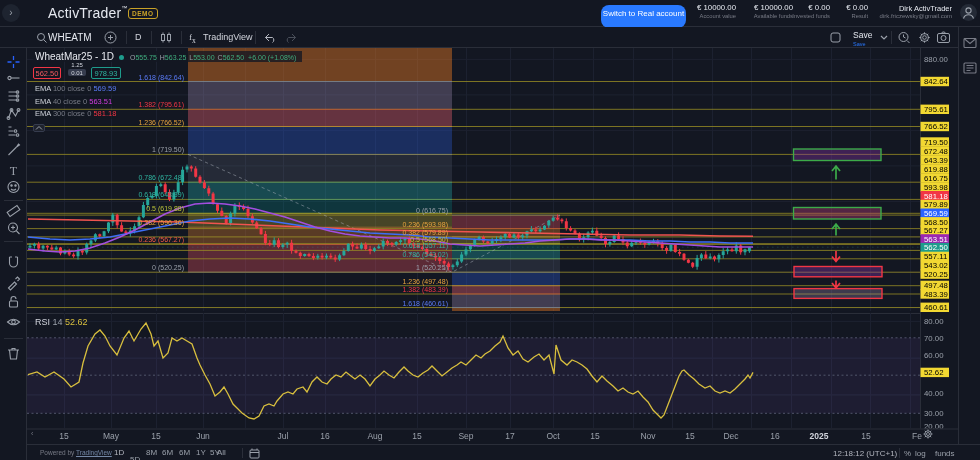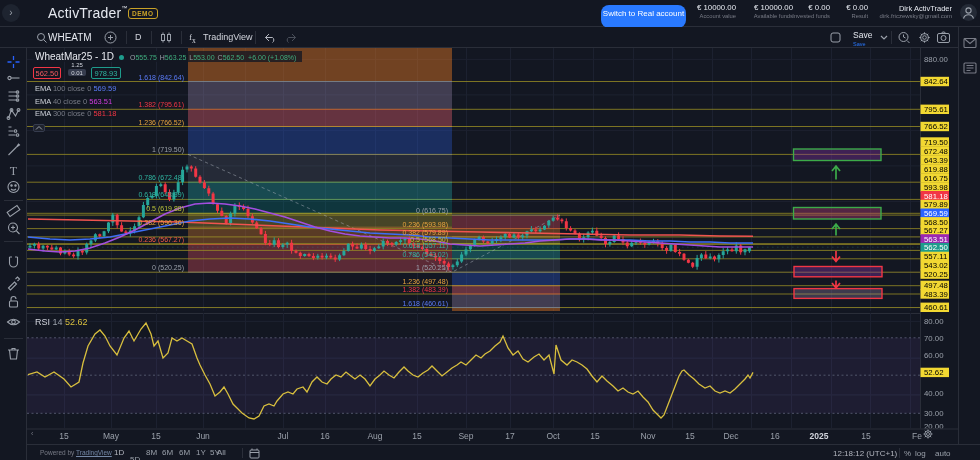--- a/index.html
+++ b/index.html
@@ -503,14 +503,14 @@
  <span style="position:absolute;left:190px;top:3px">All</span>
  <div class="sep" style="left:215px;top:3px;height:10px"></div>
  <svg style="position:absolute;left:222px;top:3px" width="11" height="11">
         <rect x="1" y="2" width="9" height="8" rx="1" fill="none" stroke="#9aa0aa"></rect>
         <path d="M3 2V0.5M8 2V0.5M1 4.5h9" stroke="#9aa0aa"></path>
       </svg>
  <span style="position:absolute;left:806px;top:4px;color:#b2b5be">12:18:12 (UTC+1)</span>
  <div class="sep" style="left:872px;top:3px;height:10px"></div>
  <span style="position:absolute;left:877px;top:4px">%</span>
  <span style="position:absolute;left:888px;top:4px">log</span>
- <span style="position:absolute;left:908px;top:4px">auto</span>
+ <span style="position:absolute;left:908px;top:4px">funds</span>
 </div>
 </div>
 </body></html>

